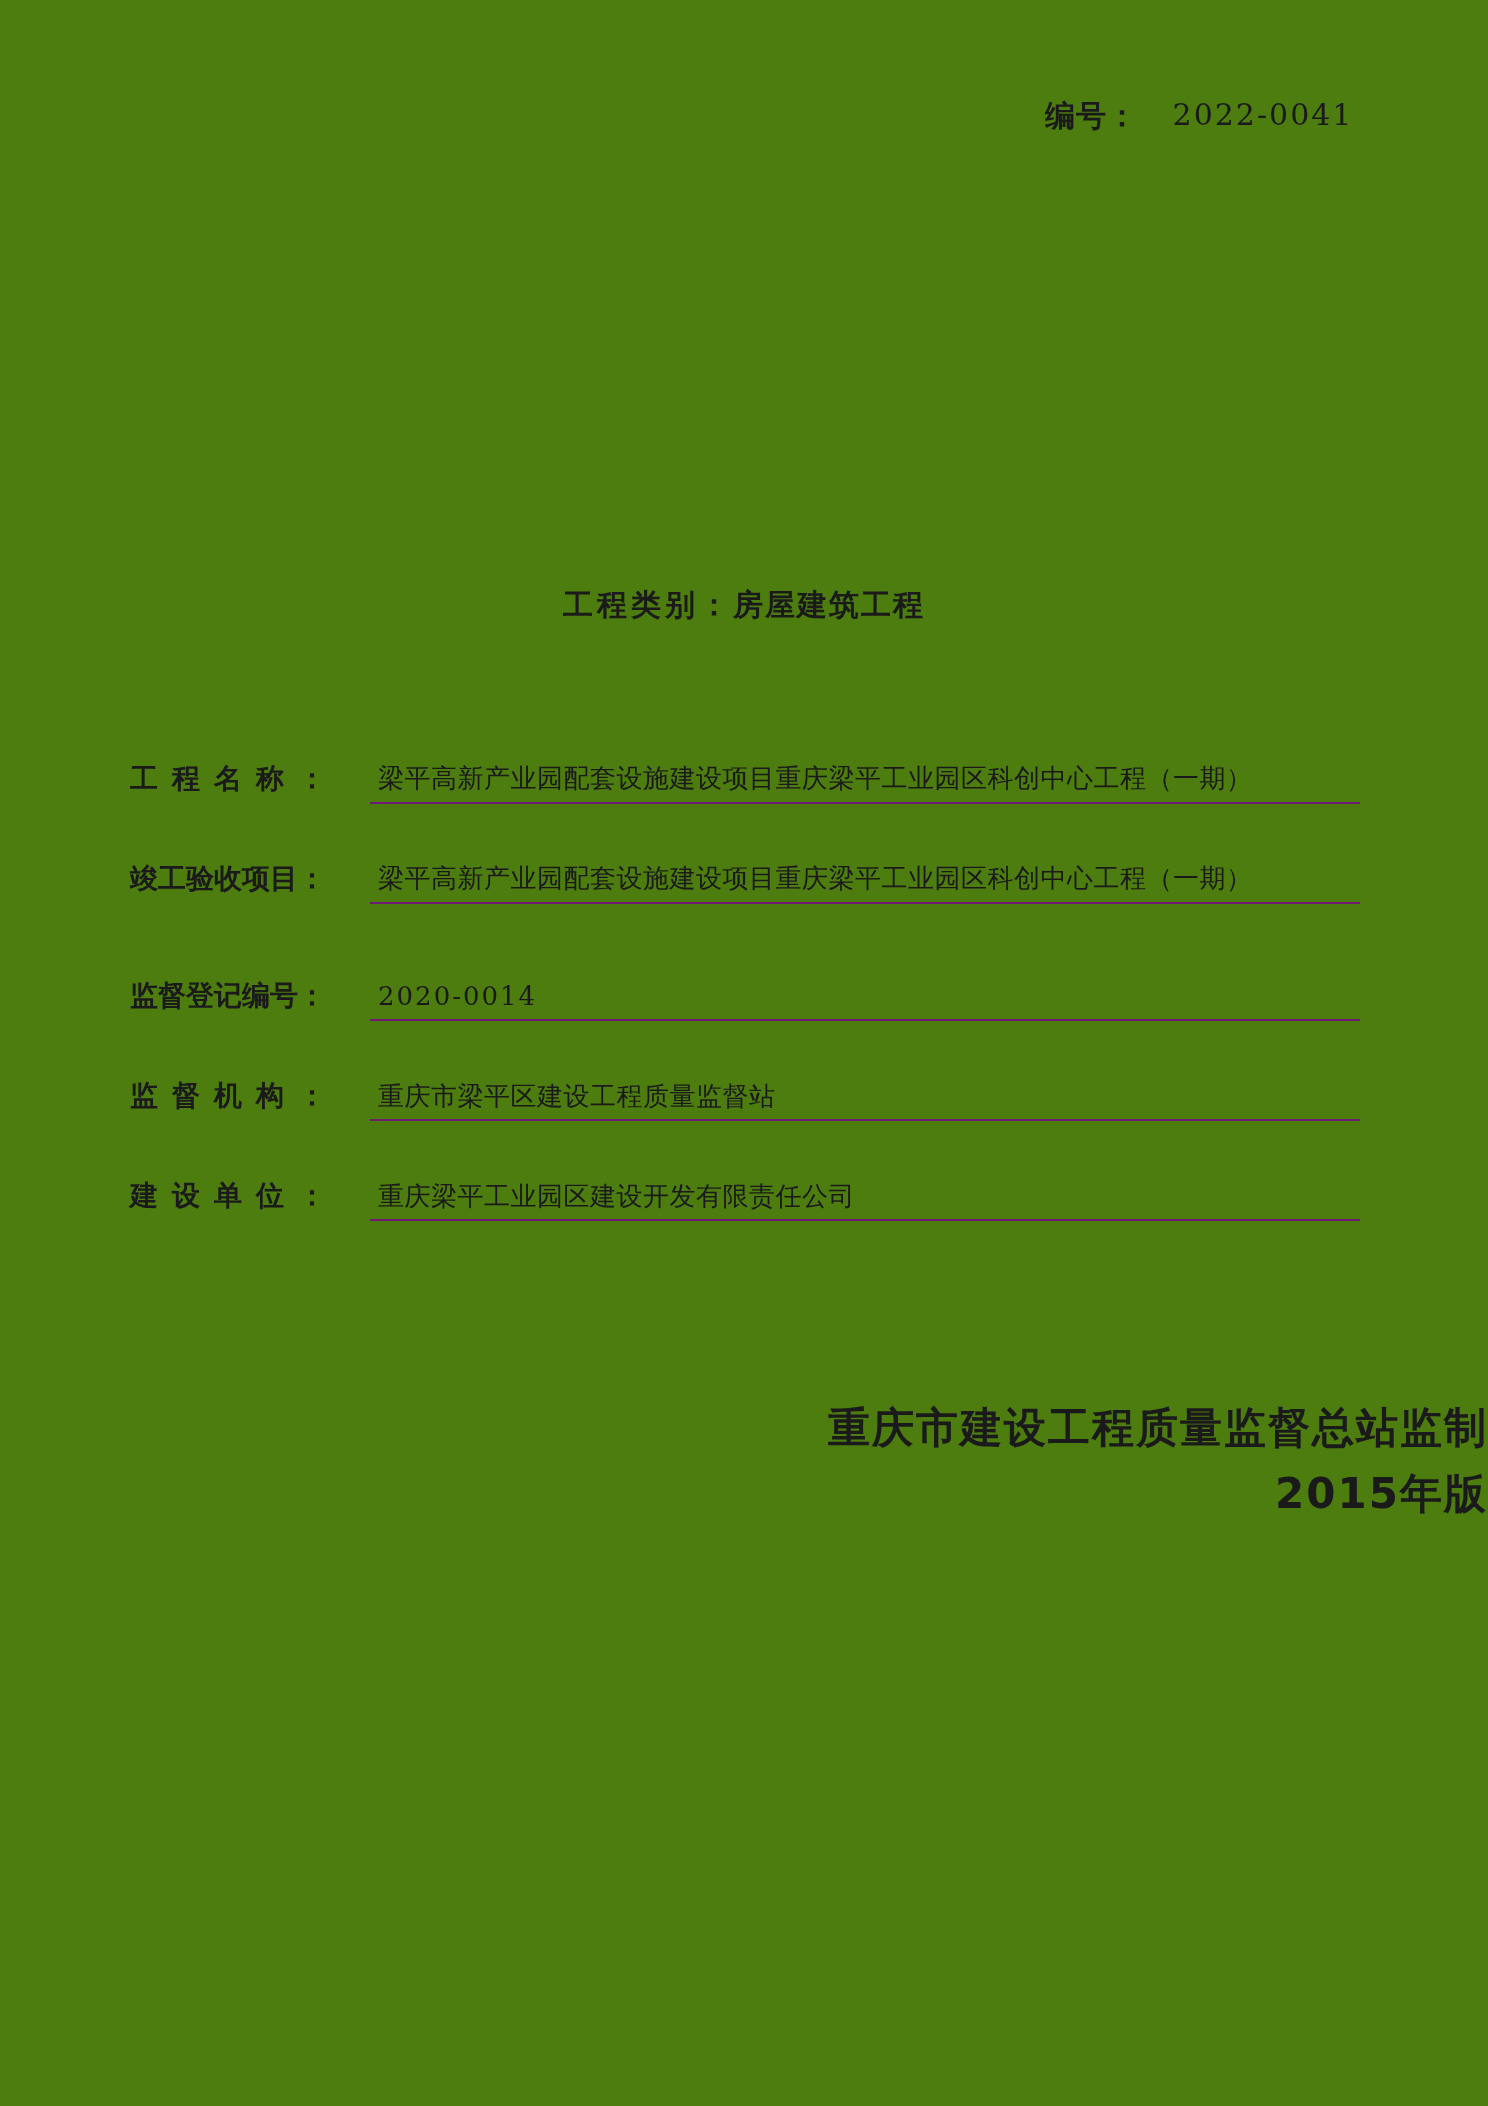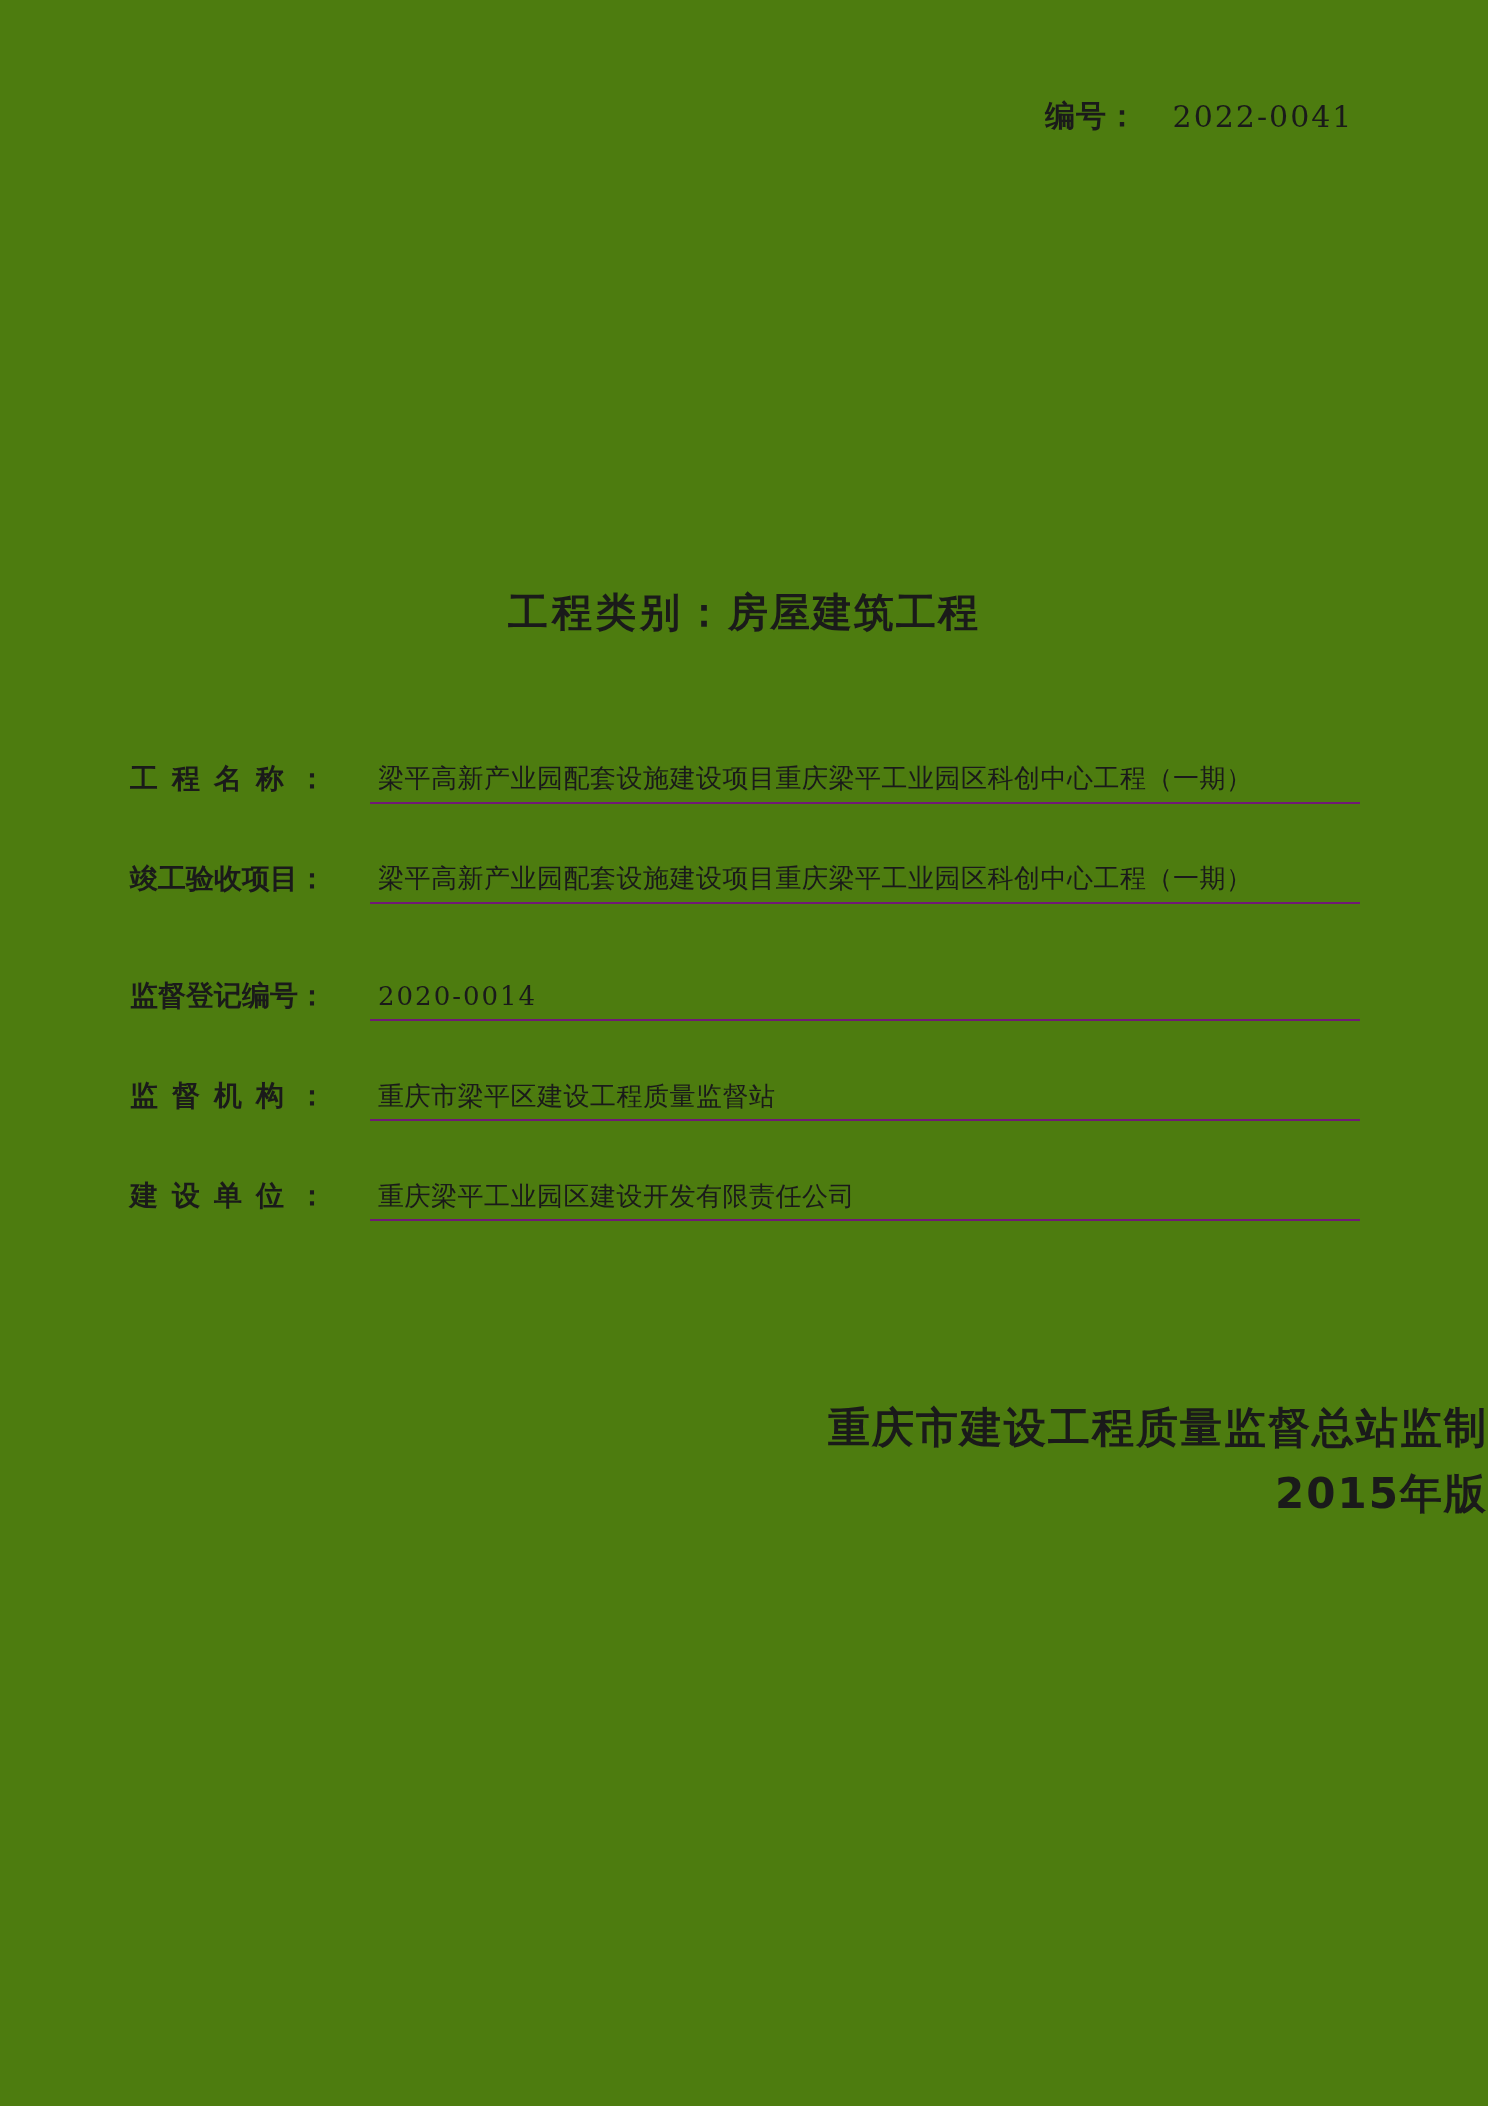--- a/index.html
+++ b/index.html
@@ -34,21 +34,21 @@
   }
   .doc-number .label {
     font-family: "DejaVu Sans", "Liberation Sans", sans-serif;
     font-weight: 600;
     white-space: nowrap;
     padding-bottom: 2px;
   }
   .doc-number .value {
     min-width: 230px;
     text-align: center;
-    border-bottom: 2px solid #4d7c0f;
+    border-bottom: 4px solid #4d7c0f;
     padding: 0 10px 3px 10px;
     font-family: "DejaVu Serif", "Liberation Serif", serif;
     letter-spacing: 2px;
   }
 
   
   .title-block {
     position: absolute;
     top: 330px;
     left: 0;
@@ -74,21 +74,21 @@
   }
 
   .subtitle {
     position: absolute;
     top: 585px;
     left: 0;
     right: 0;
     text-align: center;
     font-family: "DejaVu Sans", "Liberation Sans", sans-serif;
     font-weight: 700;
-    font-size: 40px;
+    font-size: 30px;
     letter-spacing: 2px;
   }
   .subtitle .sub-label { letter-spacing: 4px; }
 
   
   .fields {
     position: absolute;
     top: 760px;
     left: 130px;
     width: 1230px;

